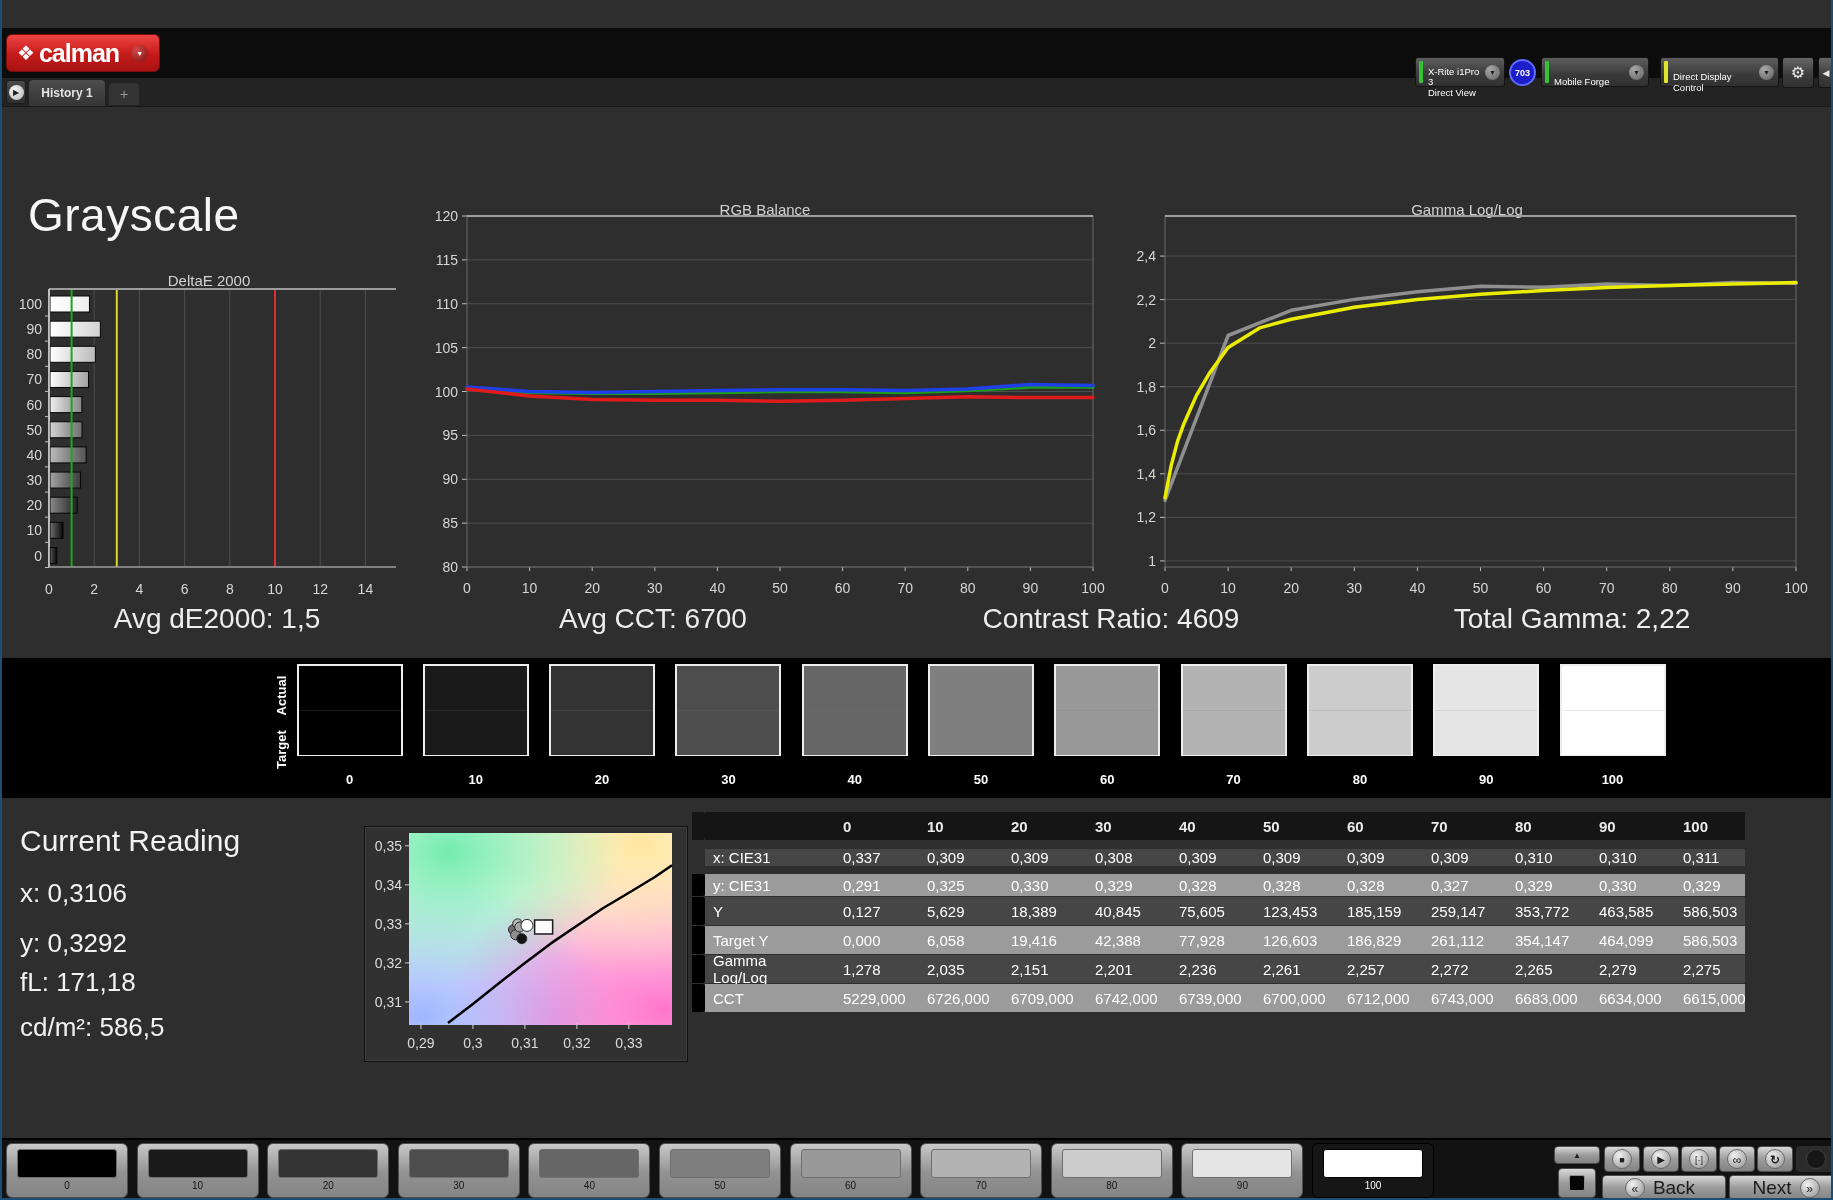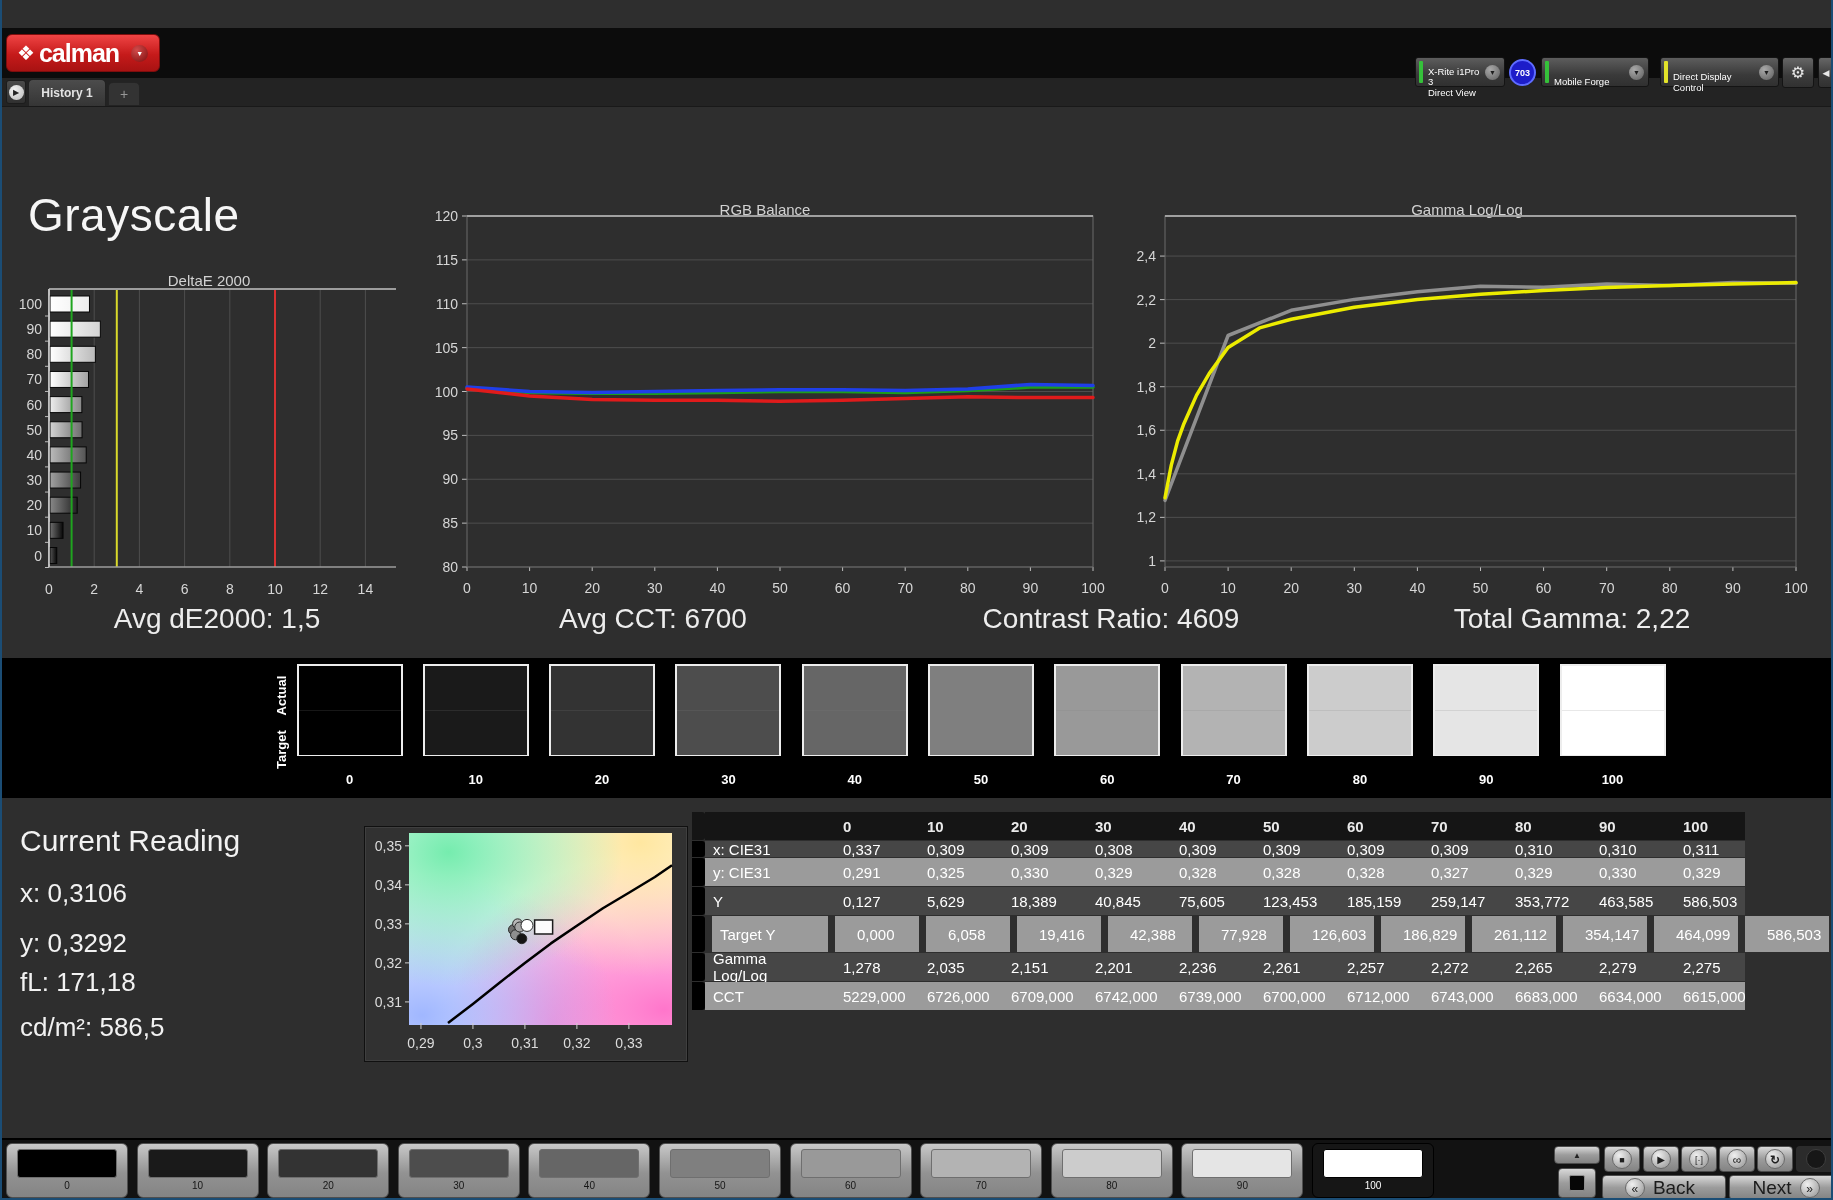--- a/index.html
+++ b/index.html
@@ -482,36 +482,36 @@
         <div class="tcell" style="font-weight: bold;">20</div>
         <div class="tcell" style="font-weight: bold;">30</div>
         <div class="tcell" style="font-weight: bold;">40</div>
         <div class="tcell" style="font-weight: bold;">50</div>
         <div class="tcell" style="font-weight: bold;">60</div>
         <div class="tcell" style="font-weight: bold;">70</div>
         <div class="tcell" style="font-weight: bold;">80</div>
         <div class="tcell" style="font-weight: bold;">90</div>
         <div class="tcell" style="font-weight: bold;">100</div>
       </div>
-      <div class="tblrow rdark" style="height: 16px;">
+      <div class="tblrow rdark" style="height: 32px; align-items: center;">
         <div class="tgut"></div>
         <div class="tlabel">x: CIE31</div>
         <div class="tcell">0,337</div>
         <div class="tcell">0,309</div>
         <div class="tcell">0,309</div>
         <div class="tcell">0,308</div>
         <div class="tcell">0,309</div>
         <div class="tcell">0,309</div>
         <div class="tcell">0,309</div>
         <div class="tcell">0,309</div>
         <div class="tcell">0,310</div>
         <div class="tcell">0,310</div>
         <div class="tcell">0,311</div>
       </div>
-      <div class="tblrow rlight" style="height: 28px;">
+      <div class="tblrow rlight" style="height: 22px;">
         <div class="tgut"></div>
         <div class="tlabel">y: CIE31</div>
         <div class="tcell">0,291</div>
         <div class="tcell">0,325</div>
         <div class="tcell">0,330</div>
         <div class="tcell">0,329</div>
         <div class="tcell">0,328</div>
         <div class="tcell">0,328</div>
         <div class="tcell">0,328</div>
         <div class="tcell">0,327</div>
@@ -527,21 +527,21 @@
         <div class="tcell">18,389</div>
         <div class="tcell">40,845</div>
         <div class="tcell">75,605</div>
         <div class="tcell">123,453</div>
         <div class="tcell">185,159</div>
         <div class="tcell">259,147</div>
         <div class="tcell">353,772</div>
         <div class="tcell">463,585</div>
         <div class="tcell">586,503</div>
       </div>
-      <div class="tblrow rlight" style="height: 36px; gap: 7px;">
+      <div class="tblrow rlight" style="height: 28px;">
         <div class="tgut"></div>
         <div class="tlabel">Target Y</div>
         <div class="tcell">0,000</div>
         <div class="tcell">6,058</div>
         <div class="tcell">19,416</div>
         <div class="tcell">42,388</div>
         <div class="tcell">77,928</div>
         <div class="tcell">126,603</div>
         <div class="tcell">186,829</div>
         <div class="tcell">261,112</div>

